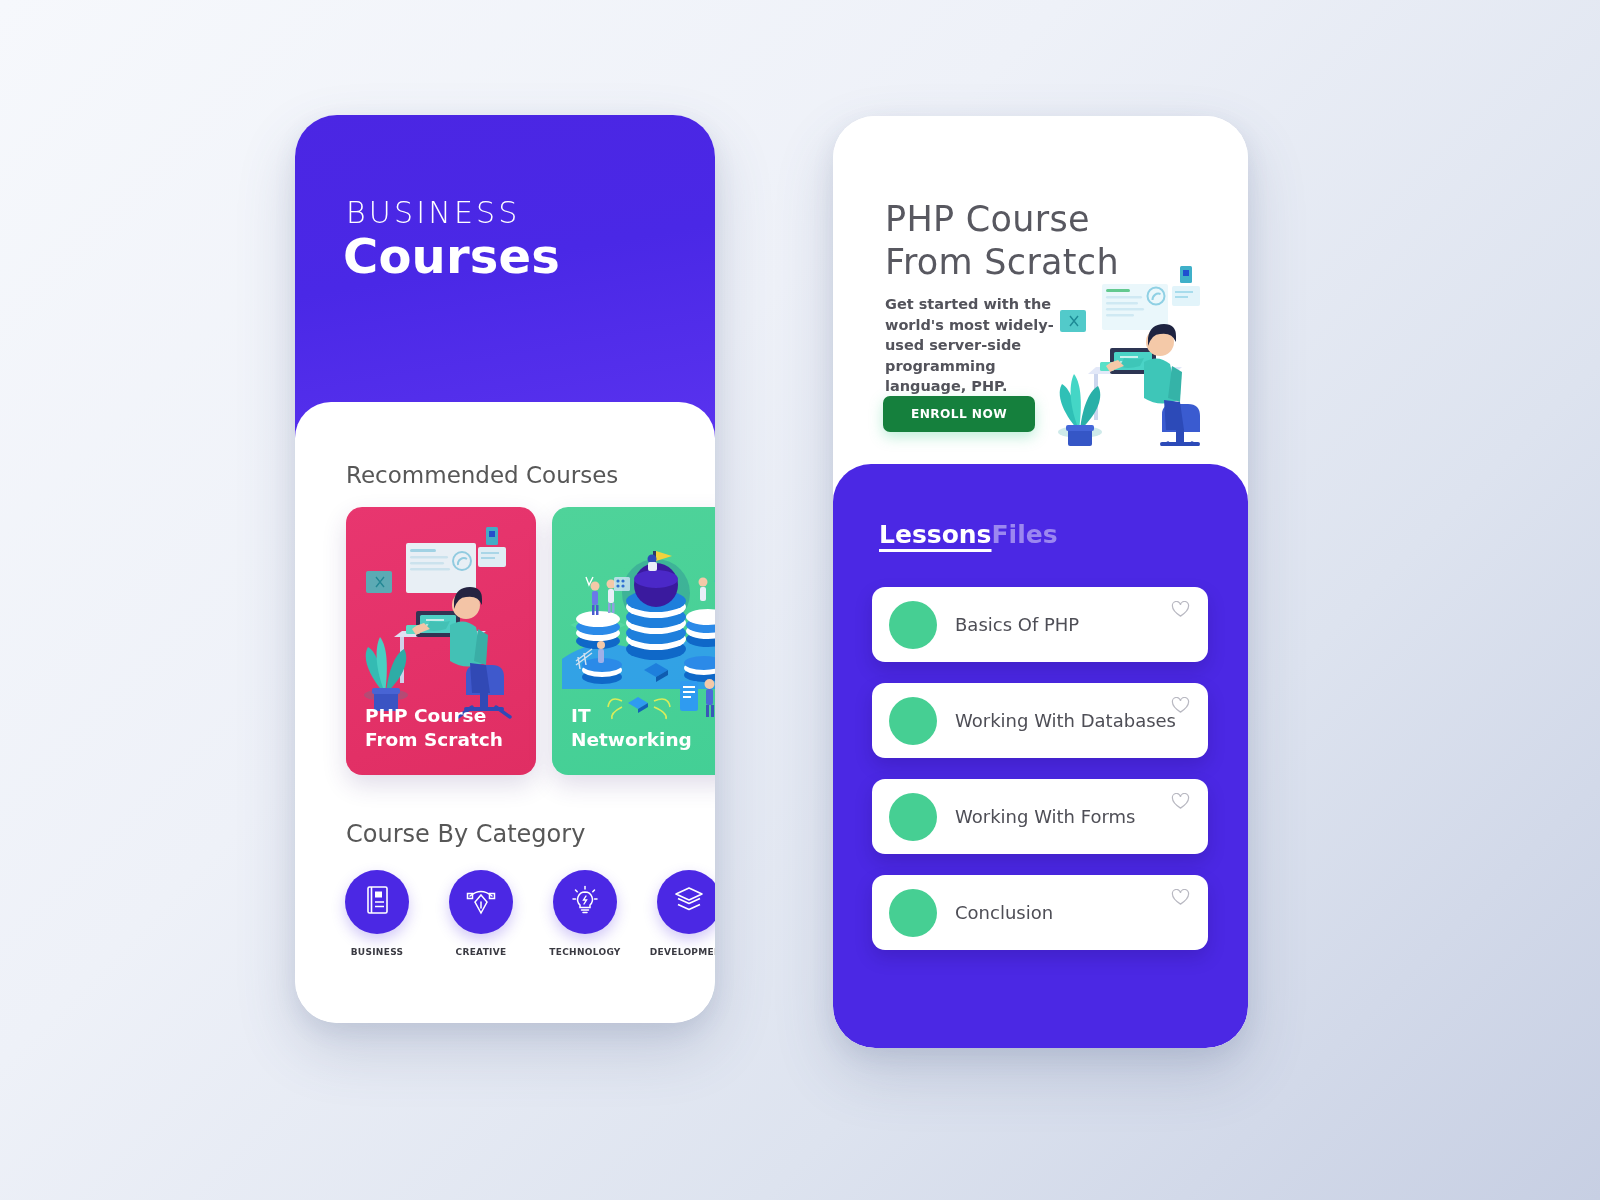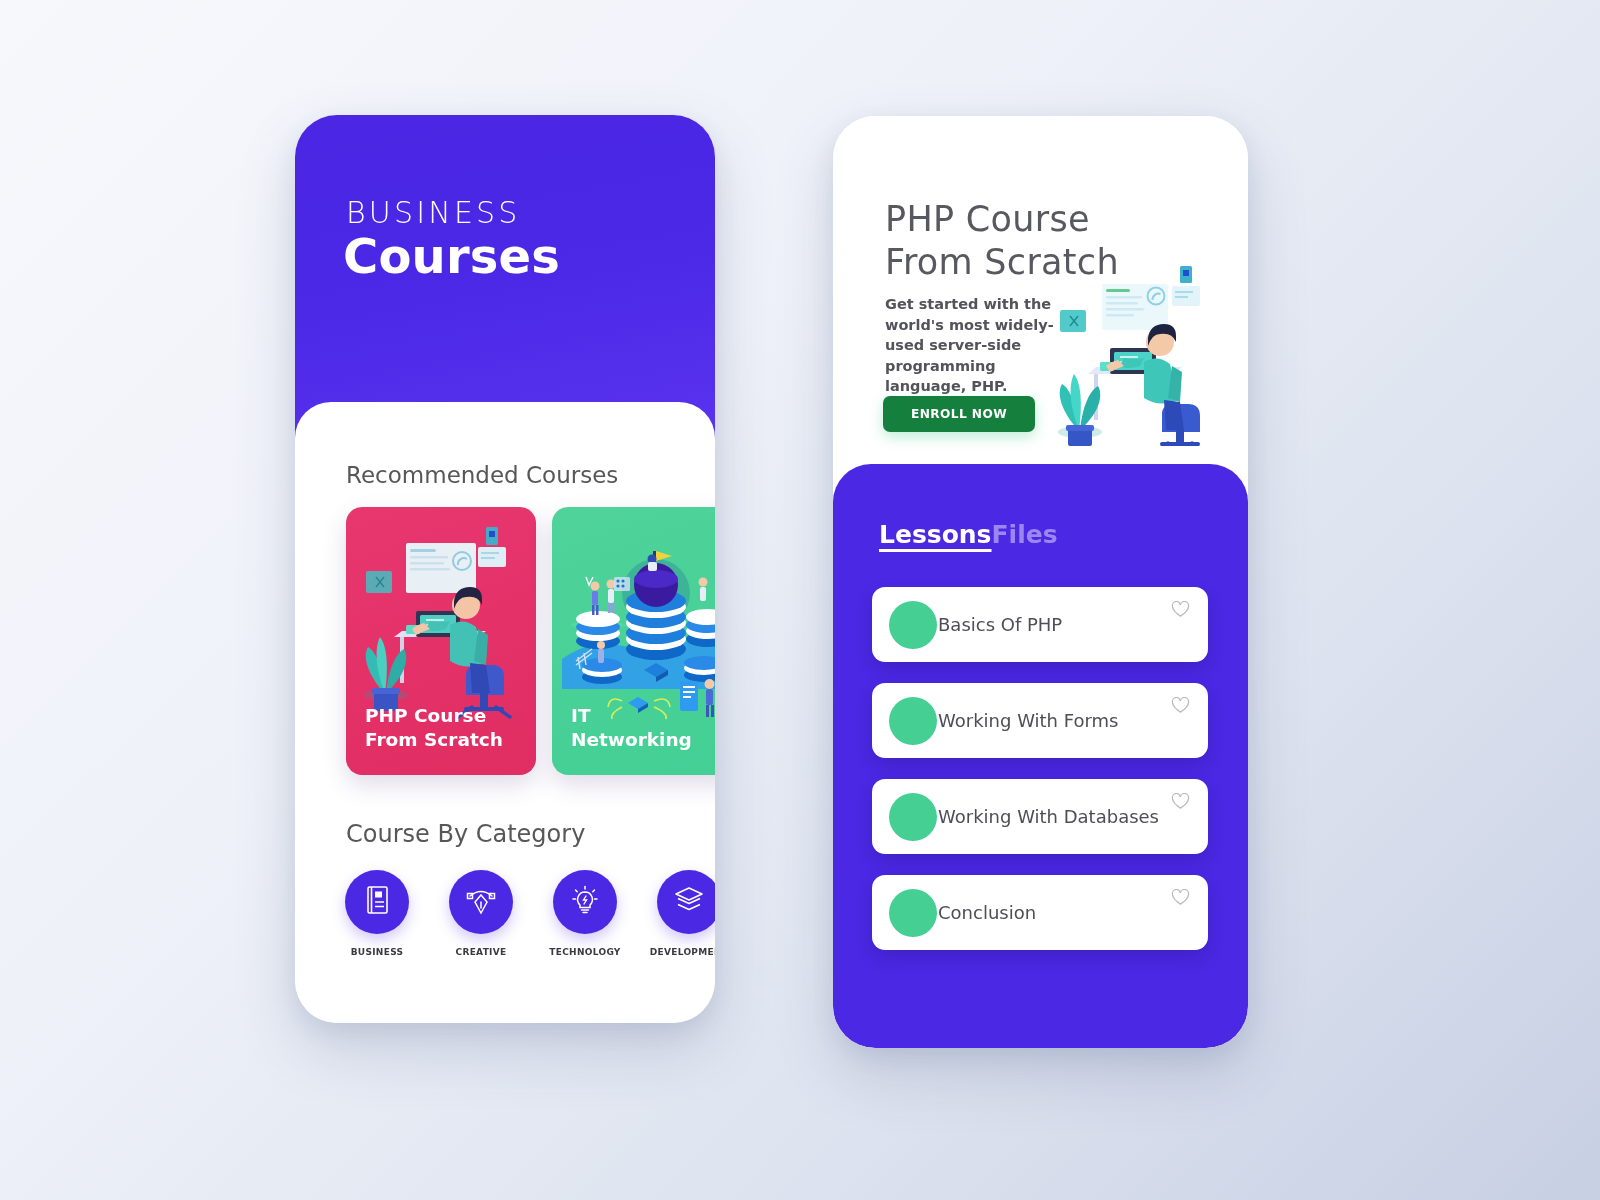--- a/index.html
+++ b/index.html
@@ -122,21 +122,21 @@
   .lesson-item {
     height:75px; background:#ffffff; border-radius:13px;
     margin-bottom:21px; position:relative; display:flex; align-items:center;
     box-shadow: 0 8px 18px rgba(20,0,80,0.18);
     cursor:pointer;
   }
   .lesson-dot {
     width:48px; height:48px; border-radius:50%;
     background:#46cf93; margin-left:17px; flex:none;
   }
-  .lesson-label { margin-left:1px; font-size:18px; color:#4e4e56; font-weight:500; }
+  .lesson-label { margin-left:18px; font-size:18px; color:#4e4e56; font-weight:500; }
   .fav-icon { position:absolute; right:18px; top:14px; cursor:pointer; }
 </style>
 </head>
 <body>
 
 <div class="phone" id="phone-left">
 
   <div class="hero">
     <div class="hero-eyebrow">BUSINESS</div>
     <div class="hero-title">Courses</div>
@@ -419,31 +419,31 @@
         <div class="lesson-label">Basics Of PHP</div>
         <span class="fav-icon">
           <svg width="19" height="17" viewBox="0 0 20 18" fill="none" stroke="#b9b9c2" stroke-width="1.3">
             <path d="M10 16 C10 16 1.5 10.5 1.5 5.6 A4.1 4.1 0 0 1 10 4 A4.1 4.1 0 0 1 18.5 5.6 C18.5 10.5 10 16 10 16 Z"></path>
           </svg>
         </span>
       </div>
 
       <div class="lesson-item">
         <div class="lesson-dot"></div>
-        <div class="lesson-label">Working With Forms</div>
+        <div class="lesson-label">Working With Databases</div>
         <span class="fav-icon">
           <svg width="19" height="17" viewBox="0 0 20 18" fill="none" stroke="#b9b9c2" stroke-width="1.3">
             <path d="M10 16 C10 16 1.5 10.5 1.5 5.6 A4.1 4.1 0 0 1 10 4 A4.1 4.1 0 0 1 18.5 5.6 C18.5 10.5 10 16 10 16 Z"></path>
           </svg>
         </span>
       </div>
 
       <div class="lesson-item">
         <div class="lesson-dot"></div>
-        <div class="lesson-label">Working With Databases</div>
+        <div class="lesson-label">Working With Forms</div>
         <span class="fav-icon">
           <svg width="19" height="17" viewBox="0 0 20 18" fill="none" stroke="#b9b9c2" stroke-width="1.3">
             <path d="M10 16 C10 16 1.5 10.5 1.5 5.6 A4.1 4.1 0 0 1 10 4 A4.1 4.1 0 0 1 18.5 5.6 C18.5 10.5 10 16 10 16 Z"></path>
           </svg>
         </span>
       </div>
 
       <div class="lesson-item">
         <div class="lesson-dot"></div>
         <div class="lesson-label">Conclusion</div>

